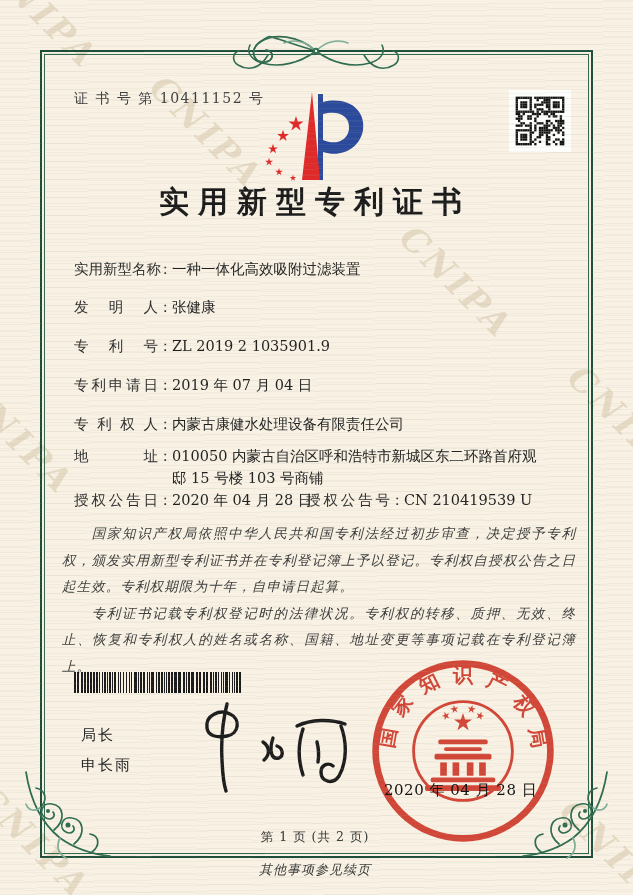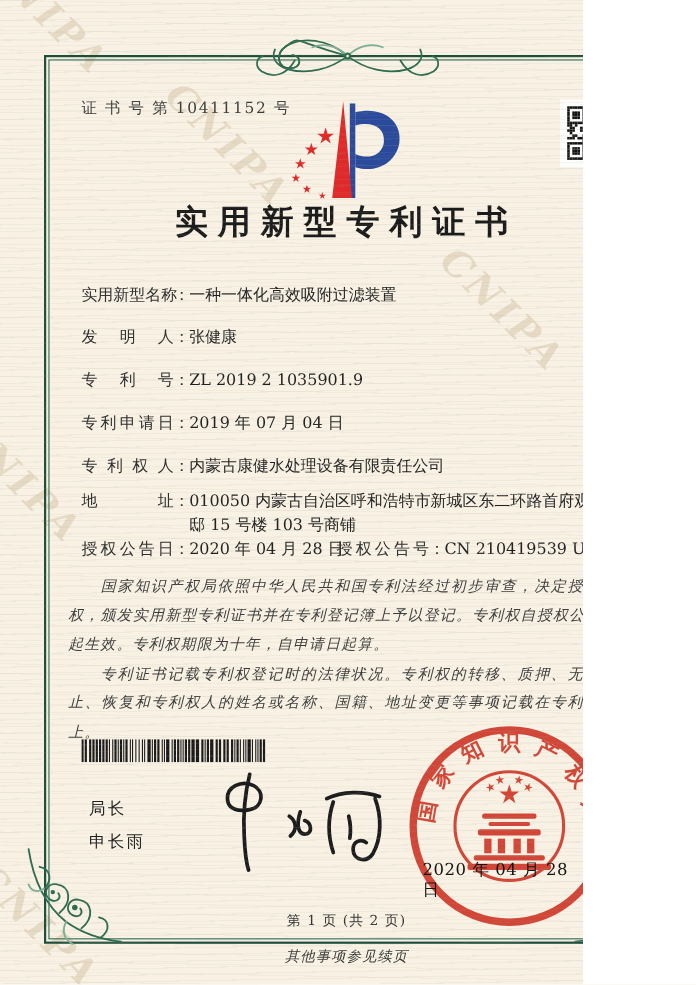--- a/index.html
+++ b/index.html
@@ -1,18 +1,18 @@
 <!DOCTYPE html>
 <html><head>
 <meta charset="utf-8">
 <style>
   html,body{margin:0;padding:0;}
   .page{
     position:relative;
-    width:530px;height:895px;
+    width:633px;height:895px;
     background:#f8f1e4;
     overflow:hidden;
     font-family:"DejaVu Serif","Liberation Serif",serif;
     color:#222;
   }
   
   .page::after{
     content:"";position:absolute;inset:0;pointer-events:none;
     background:
       repeating-linear-gradient(179deg, rgba(150,175,155,0.10) 0 1px, transparent 1px 6px),

